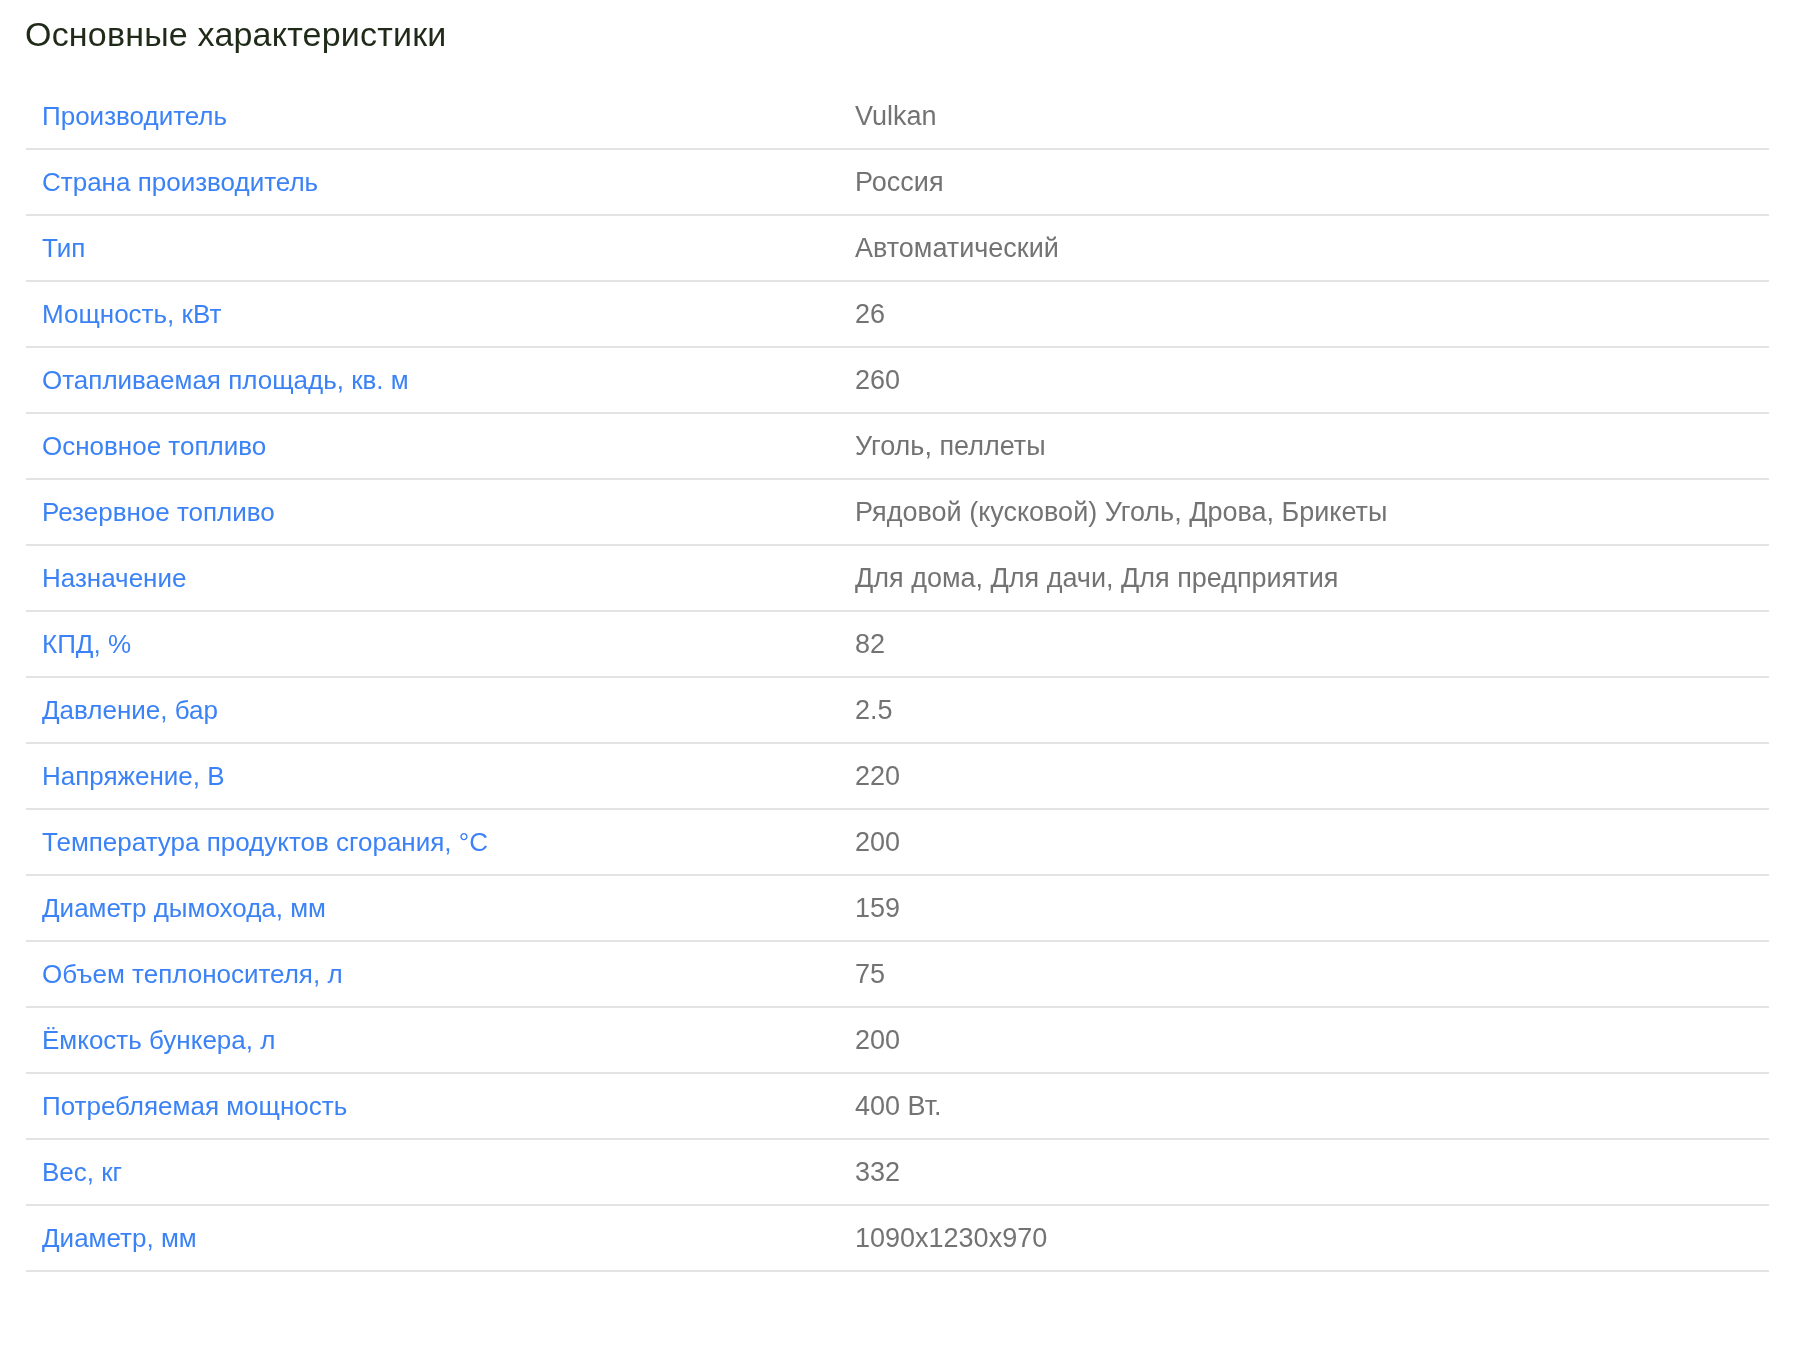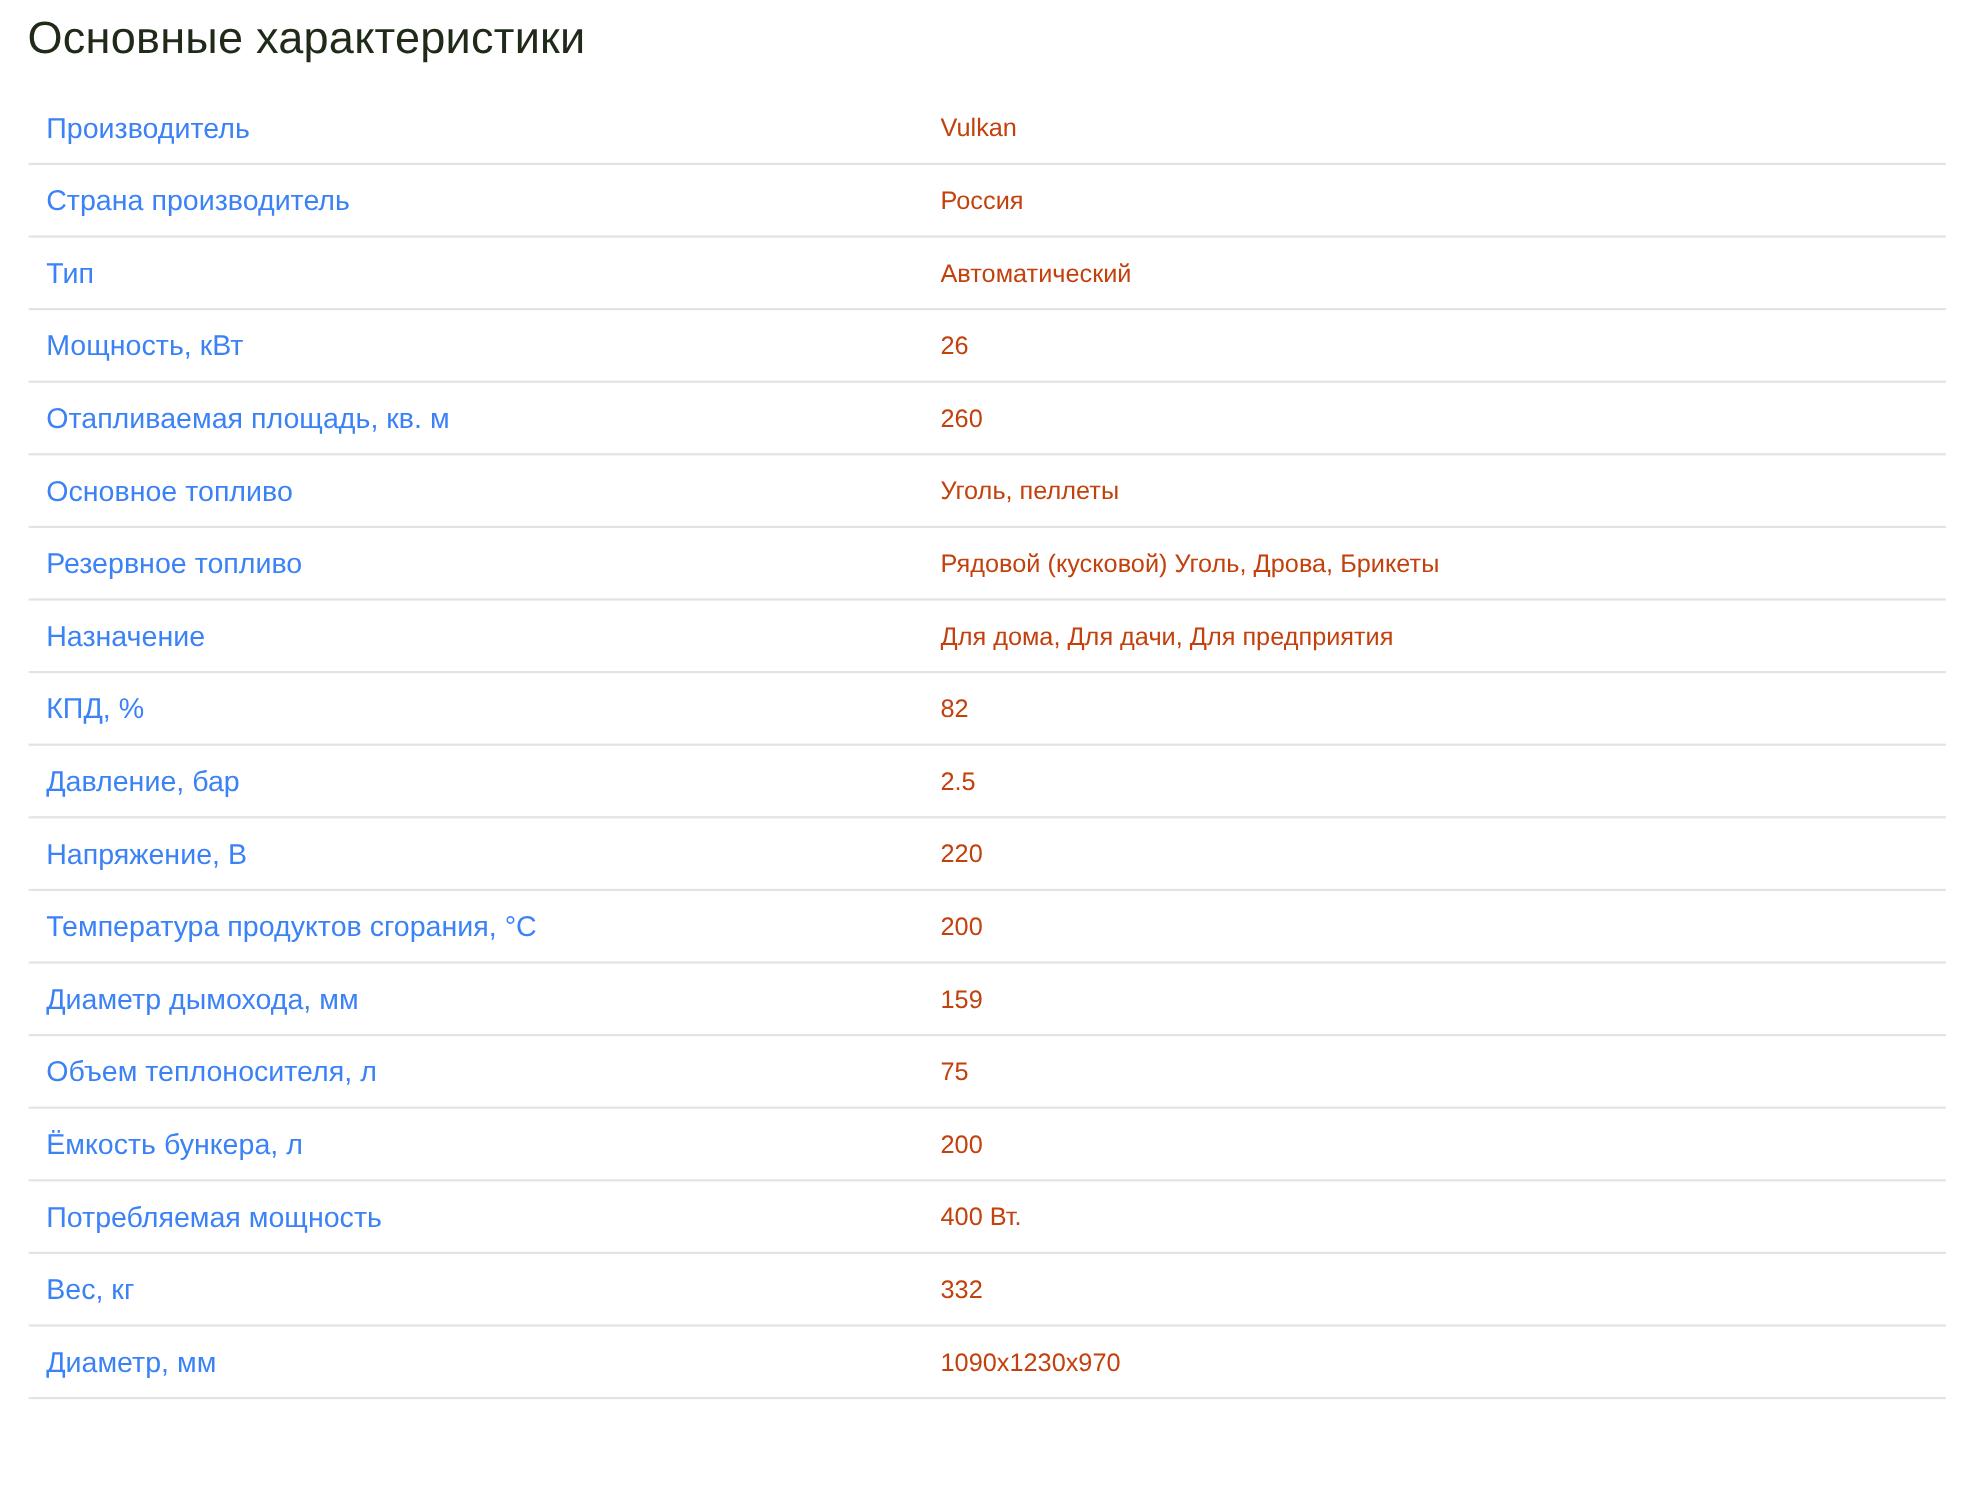--- a/index.html
+++ b/index.html
@@ -11,21 +11,21 @@
   .page {
     position: relative;
     width: 1794px;
     height: 1368px;
     background: #ffffff;
     overflow: hidden;
   }
   .section-title {
     margin: 0;
     padding: 14px 0 0 25px;
-    font-size: 41px;
+    font-size: 34px;
     line-height: 40px;
     font-weight: 400;
     color: #1f2a19;
     letter-spacing: 0.2px;
   }
   .specs-table {
     margin: 30px 25px 0 26px;
     width: 1743px;
   }
   .spec-row {
@@ -40,22 +40,22 @@
     width: 829px;
     padding-left: 16px;
     flex: 0 0 829px;
     font-size: 26px;
     color: #3b82f6;
     white-space: nowrap;
     overflow: hidden;
   }
   .spec-value {
     flex: 1 1 auto;
-    font-size: 23px;
-    color: #c2410c;
+    font-size: 27px;
+    color: #737373;
     white-space: nowrap;
     overflow: hidden;
   }
 </style>
 </head>
 <body>
 
 <div class="page">
   <h2 class="section-title">Основные характеристики</h2>
 

